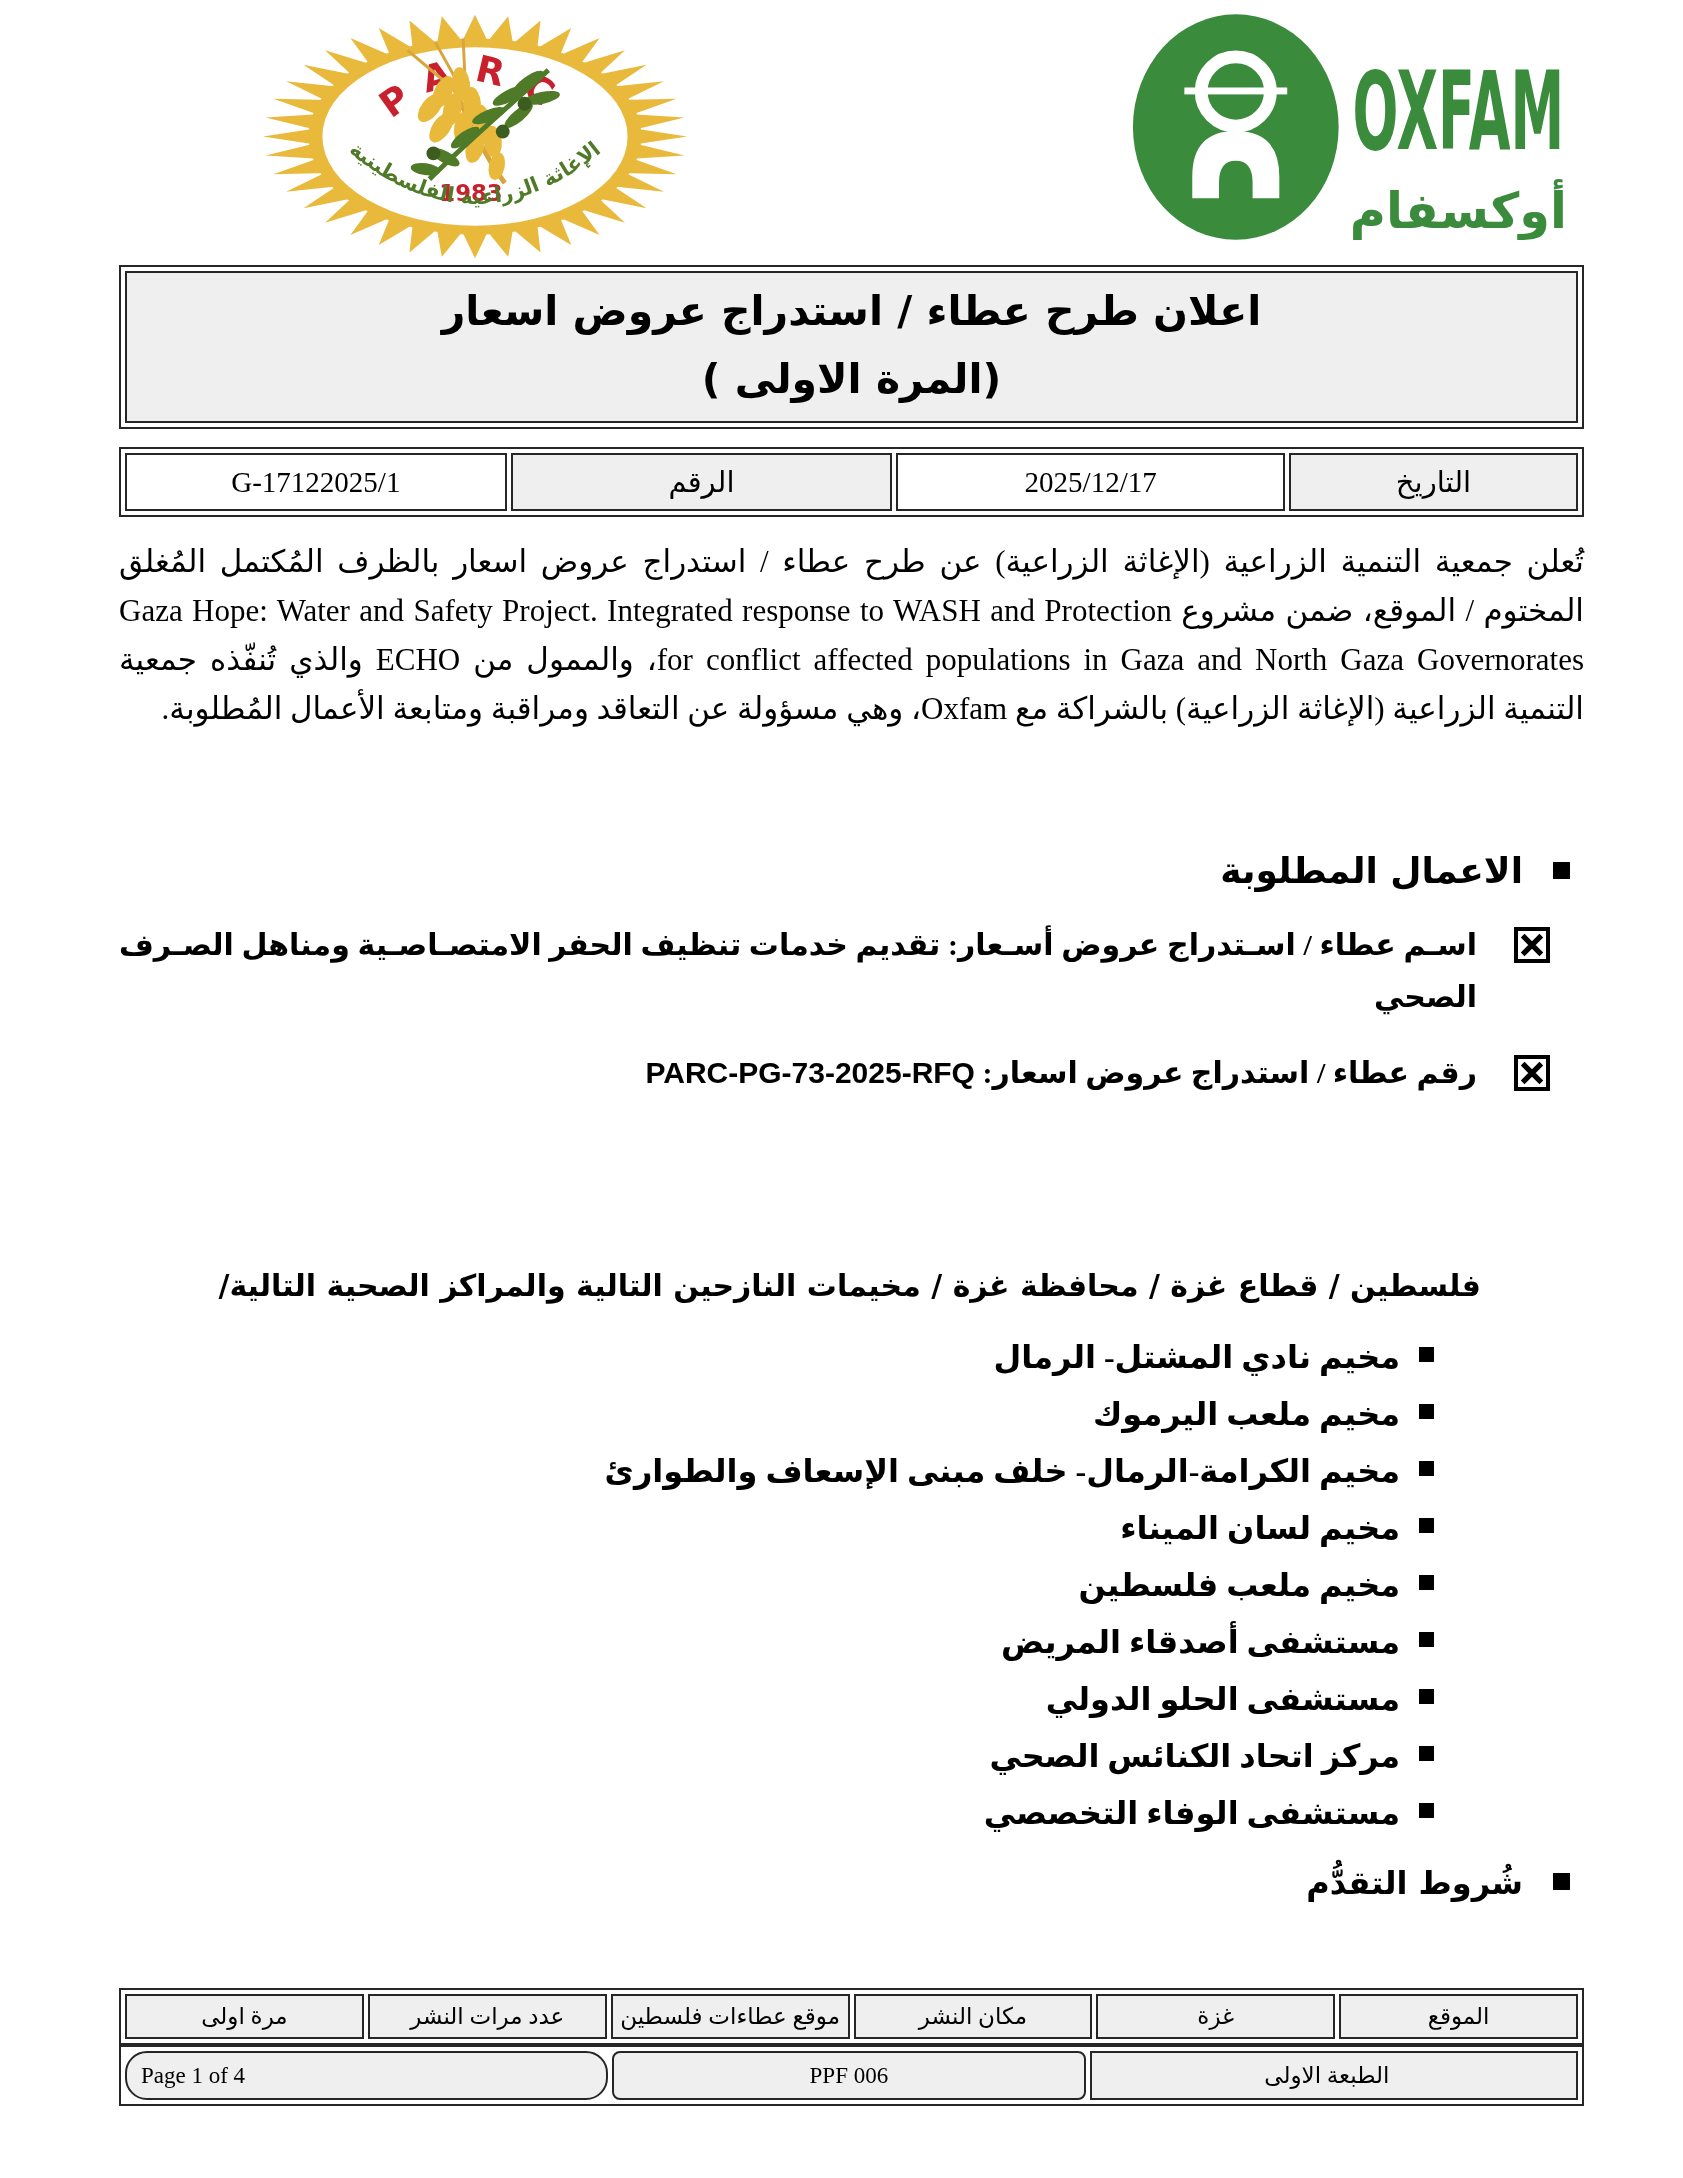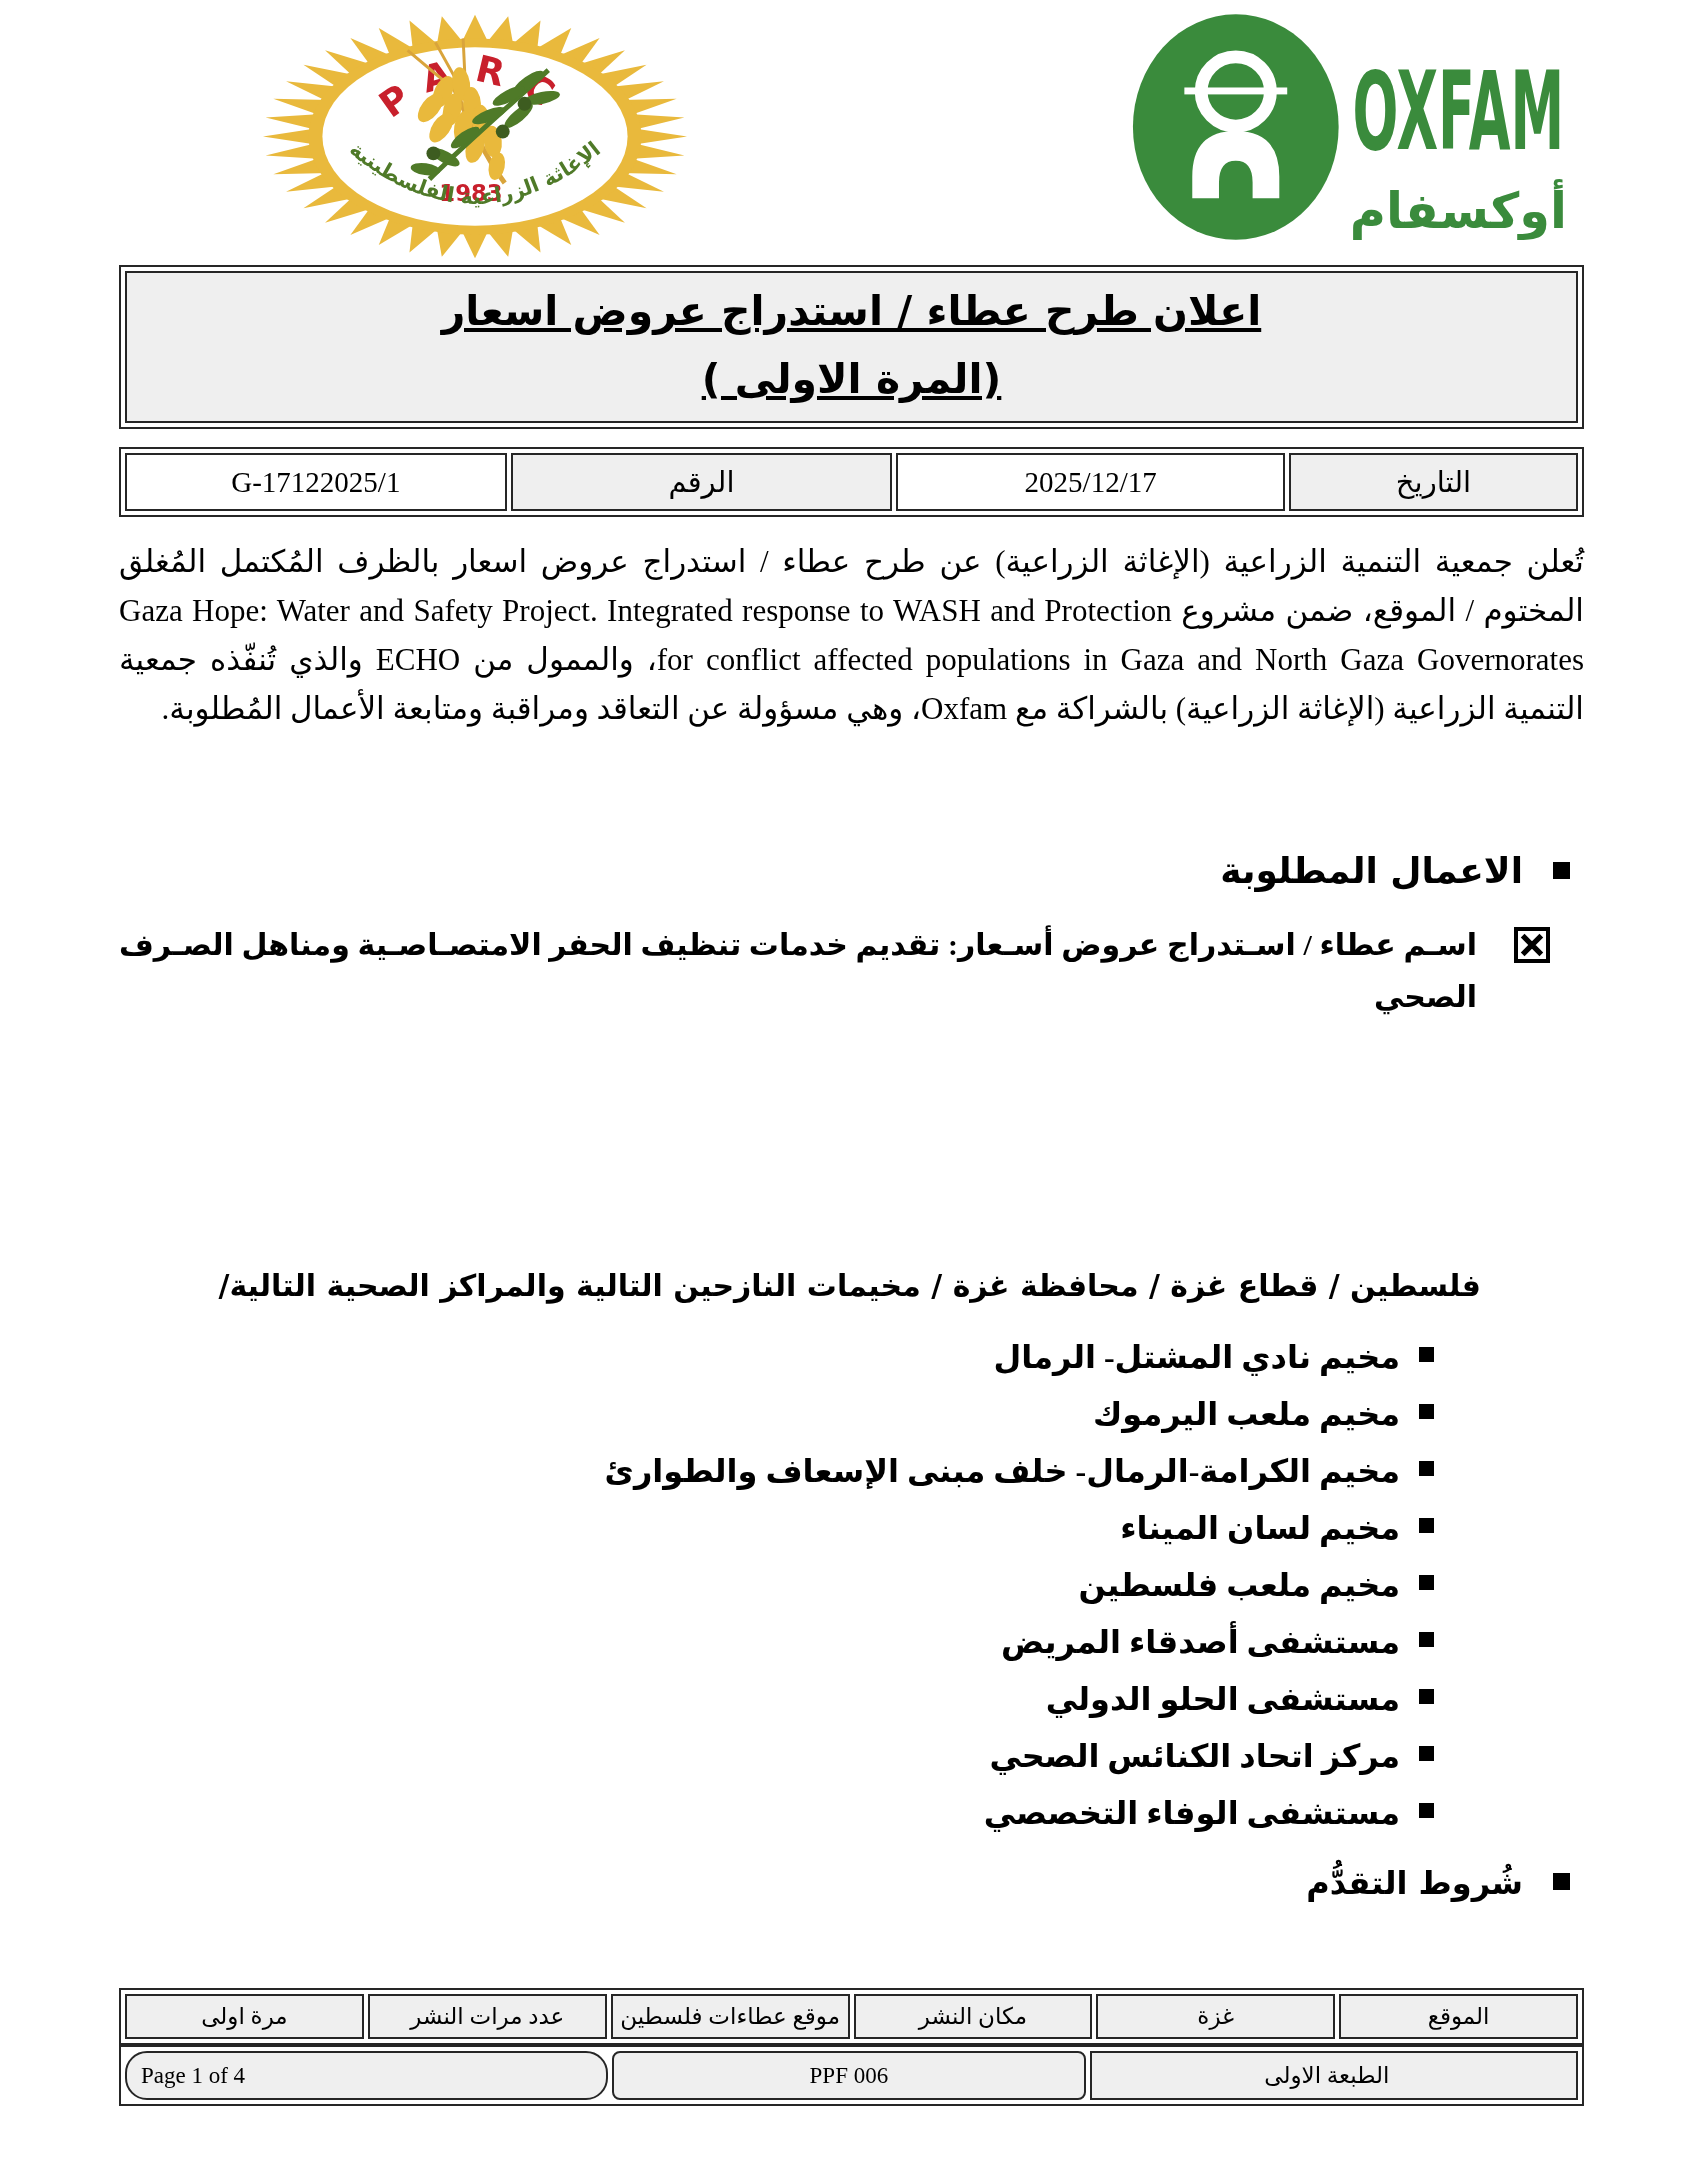--- a/index.html
+++ b/index.html
@@ -10,21 +10,21 @@
   }
   .abs{position:absolute;}
 
   
   table.doc-table{width:100%;border:2px solid #262626;border-collapse:separate;border-spacing:4px;background:#fff;table-layout:fixed;}
   table.doc-table td{border:2px solid #262626;vertical-align:middle;}
   .shade{background:#efefef;}
 
   
   #title-block{left:119px;top:265px;width:1465px;}
-  .title-cell{text-align:center;padding:4px 0 8px 0;text-decoration:underline;}
+  .title-cell{text-align:center;padding:4px 0 8px 0;}
   .title-line{font-family:"DejaVu Sans",sans-serif;font-weight:bold;font-size:41px;line-height:68px;direction:rtl;}
 
   
   #meta-table{left:119px;top:447px;width:1465px;direction:rtl;}
   #meta-table td{padding:10px 0;text-align:center;font-size:29px;}
   .cell-ltr{direction:ltr;}
 
   
   #intro{left:119px;top:537px;width:1465px;direction:rtl;text-align:justify;
          font-size:31px;line-height:49px;}
@@ -214,20 +214,28 @@
 
   <div id="works-items" class="abs">
     <div class="chk-item">
       <span class="checkbox">
         <svg viewBox="0 0 24 24">
             <path d="M4 4 L20 20 M20 4 L4 20" stroke="#000" stroke-width="4.5" fill="none"></path>
           </svg>
       </span>
       <span>اسـم عطاء / اسـتدراج عروض أسـعار: تقديم خدمات تنظيف الحفر الامتصـاصـية ومناهل الصـرف الصحي</span><span class="code"></span>
     </div>
+    <div class="chk-item">
+      <span class="checkbox">
+        <svg viewBox="0 0 24 24">
+            <path d="M4 4 L20 20 M20 4 L4 20" stroke="#000" stroke-width="4.5" fill="none"></path>
+          </svg>
+      </span>
+      <span>رقم عطاء / استدراج عروض اسعار: </span><span class="code">PARC-PG-73-2025-RFQ</span>
+    </div>
   </div>
 
 
   <div id="loc-sub" class="abs">فلسطين / قطاع غزة / محافظة غزة / مخيمات النازحين التالية والمراكز الصحية التالية/</div>
 
   <ul id="places" class="abs">
     <li><span class="sq small"></span><span>مخيم نادي المشتل- الرمال</span></li>
     <li><span class="sq small"></span><span>مخيم ملعب اليرموك</span></li>
     <li><span class="sq small"></span><span>مخيم الكرامة-الرمال- خلف مبنى الإسعاف والطوارئ</span></li>
     <li><span class="sq small"></span><span>مخيم لسان الميناء</span></li>

